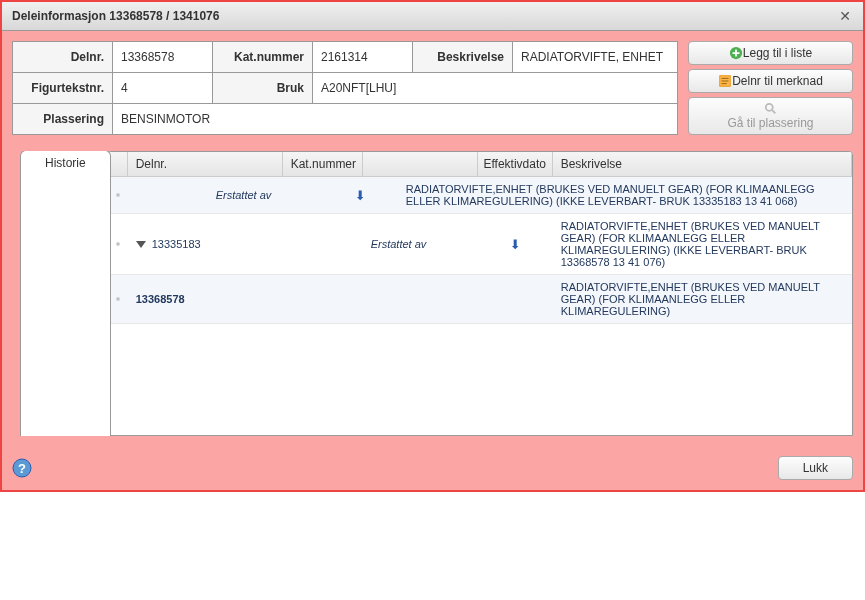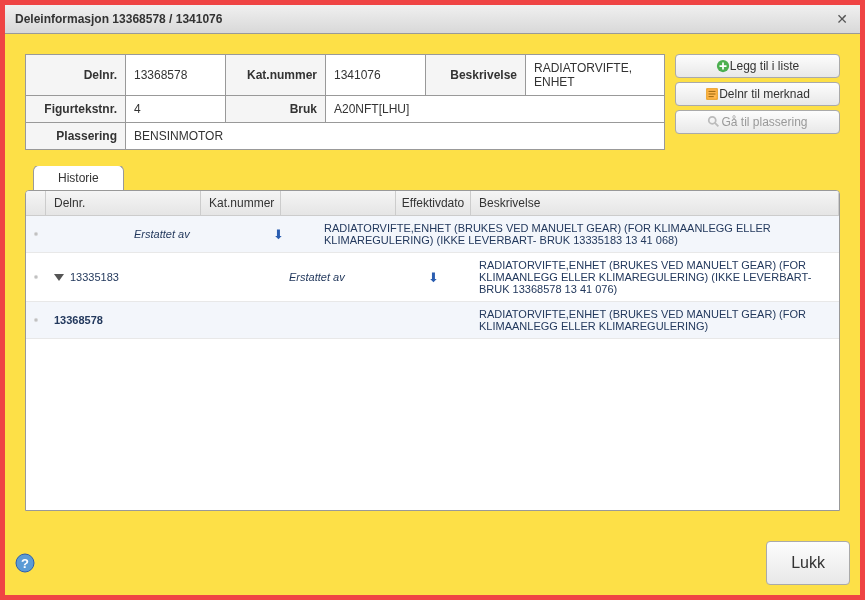--- a/index.html
+++ b/index.html
@@ -1,29 +1,29 @@
 <!DOCTYPE html>
 <html><head>
 <meta charset="utf-8">
 <style>
 * { box-sizing: border-box; margin: 0; padding: 0; }
 body { font-family: Arial, sans-serif; font-size: 12px; color: #333; background: #fff; width: 865px; height: 600px; overflow: hidden; }
-.dialog { width: 865px; height: 600px; border: 5px solid #ef4444; display: flex; flex-direction: column; background: #fde047; }
+.dialog { width: 865px; height: 492px; border: 2px solid #ef4444; display: flex; flex-direction: column; background: #fca5a5; }
 .titlebar { background: linear-gradient(#f0f0f0, #d8d8d8); border-bottom: 1px solid #999; padding: 6px 10px; display: flex; justify-content: space-between; align-items: center; }
 .titlebar-text { font-weight: bold; color: #333; }
 .close-x { width: 16px; height: 16px; cursor: pointer; display: flex; align-items: center; justify-content: center; font-size: 14px; color: #555; }
-.content { flex: 1; padding: 20px; display: flex; flex-direction: column; overflow: hidden; justify-content: flex-end; }
+.content { flex: 1; padding: 10px; display: flex; flex-direction: column; overflow: hidden; justify-content: flex-end; }
 .top-row { display: flex; gap: 10px; margin-bottom: 10px; }
 .info-table { border: 1px solid #999; border-collapse: collapse; flex: 1; }
 .info-table td { border: 1px solid #999; padding: 6px 8px; vertical-align: middle; }
 .info-table .label { background: #f5f5f5; text-align: right; font-weight: bold; color: #333; width: 100px; }
 .info-table .value { background: #fff; text-align: left; }
 .action-buttons { display: flex; flex-direction: column; gap: 4px; width: 165px; }
 .btn { background: linear-gradient(#fdfdfd, #e8e8e8); border: 1px solid #aaa; border-radius: 4px; padding: 4px 8px; font-size: 12px; cursor: pointer; display: flex; align-items: center; justify-content: center; color: #333; }
-.btn.disabled { color: #999; cursor: default; }
+.btn.disabled { color: #999; cursor: default; flex-direction: column; }
 .icon { width: 14px; height: 14px; display: inline-block; }
 .tab-area { flex: 1; display: flex; flex-direction: column; overflow: hidden; border: 1px solid #999; border-radius: 4px 4px 0 0; background: #fff; position: relative; }
 .tab-strip { display: flex; position: relative; top: 0; left: 4px; z-index: 2; margin-top: -1px; }
 .tab-outer { position: relative; margin-top: 6px; }
 .tab { background: #fff; border: 1px solid #999; border-bottom: none; border-radius: 6px 6px 0 0; padding: 5px 24px; font-size: 12px; color: #333; cursor: pointer; margin-left: 4px; }
 .grid { flex: 1; display: flex; flex-direction: column; overflow: hidden; }
 .grid-head { display: flex; background: linear-gradient(#f5f5f5, #e5e5e5); border-bottom: 1px solid #ccc; }
 .grid-head .col { padding: 5px 8px; border-right: 1px solid #ccc; color: #333; font-size: 12px; }
 .grid-body { flex: 1; overflow-y: auto; }
 .grid-row { display: flex; border-bottom: 1px solid #e8e8e8; min-height: 36px; align-items: center; }
@@ -36,39 +36,39 @@
 .col-eff { width: 75px; flex: 0 0 75px; display:flex; align-items:center; justify-content:center; }
 .col-besk { flex: 1; padding-right: 16px; }
 .plus-circle { width:14px; height:14px; }
 .tri { display:inline-block; width:0; height:0; border-left:5px solid transparent; border-right:5px solid transparent; border-top:7px solid #555; }
 .arrow-down { color:#2a5db0; font-size:13px; }
 .indent1 { padding-left: 16px; }
 .indent2 { padding-left: 32px; }
 .bold { font-weight: bold; }
 .footer { padding: 10px; display: flex; justify-content: space-between; align-items: center; }
 .help-icon { width:20px; height:20px; cursor:pointer; }
-.btn-lukk { background: linear-gradient(#fdfdfd, #e8e8e8); border: 1px solid #aaa; border-radius: 4px; padding: 12px 24px; font-size: 16px; cursor: pointer; color:#333;text-align:right; }
+.btn-lukk { background: linear-gradient(#fdfdfd, #e8e8e8); border: 1px solid #aaa; border-radius: 4px; padding: 4px 24px; font-size: 12px; cursor: pointer; color:#333;text-align:right; }
 </style>
 </head>
 <body>
 
 <div class="dialog">
   <div class="titlebar">
     <span class="titlebar-text">Deleinformasjon 13368578 / 1341076</span>
     <span class="close-x">✕</span>
   </div>
   <div class="content">
     <div class="top-row">
       <table class="info-table">
         <tbody>
             <tr>
           <td class="label">Delnr.</td>
           <td class="value" style="width:100px">13368578</td>
           <td class="label">Kat.nummer</td>
-          <td class="value" style="width:100px">1341076</td>
+          <td class="value" style="width:100px">2161314</td>
           <td class="label">Beskrivelse</td>
           <td class="value">RADIATORVIFTE, ENHET</td>
         </tr>
         <tr>
           <td class="label">Figurtekstnr.</td>
           <td class="value">4</td>
           <td class="label">Bruk</td>
           <td class="value" colspan="3">A20NFT[LHU]</td>
         </tr>
         <tr>
@@ -95,21 +95,21 @@
         <button class="btn disabled">
           <svg class="icon" viewBox="0 0 16 16">
               <circle cx="6" cy="6" r="4" fill="none" stroke="#bbb" stroke-width="2"></circle>
               <path d="M9 9l4 4" stroke="#bbb" stroke-width="2"></path>
             </svg>
           <span>Gå til plassering</span>
         </button>
       </div>
     </div>
 
-    <div class="tab-outer" style="flex:1; display:flex; flex-direction:column; overflow:hidden;">
+    <div class="tab-outer" style="flex:1; display:flex; overflow:hidden;">
       <div class="tab-strip">
         <div class="tab">Historie</div>
       </div>
       <div class="tab-area" style="flex:1;">
         <div class="grid">
           <div class="grid-head">
             <div class="col col-expand"></div>
             <div class="col col-delnr">Delnr.</div>
             <div class="col col-kat">Kat.nummer</div>
             <div class="col col-erst"></div>

